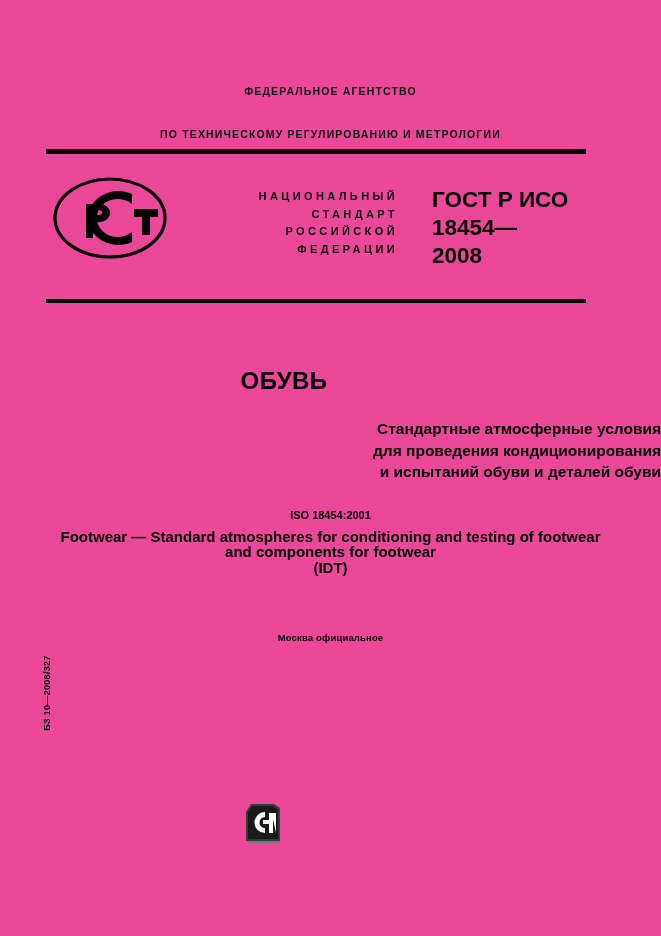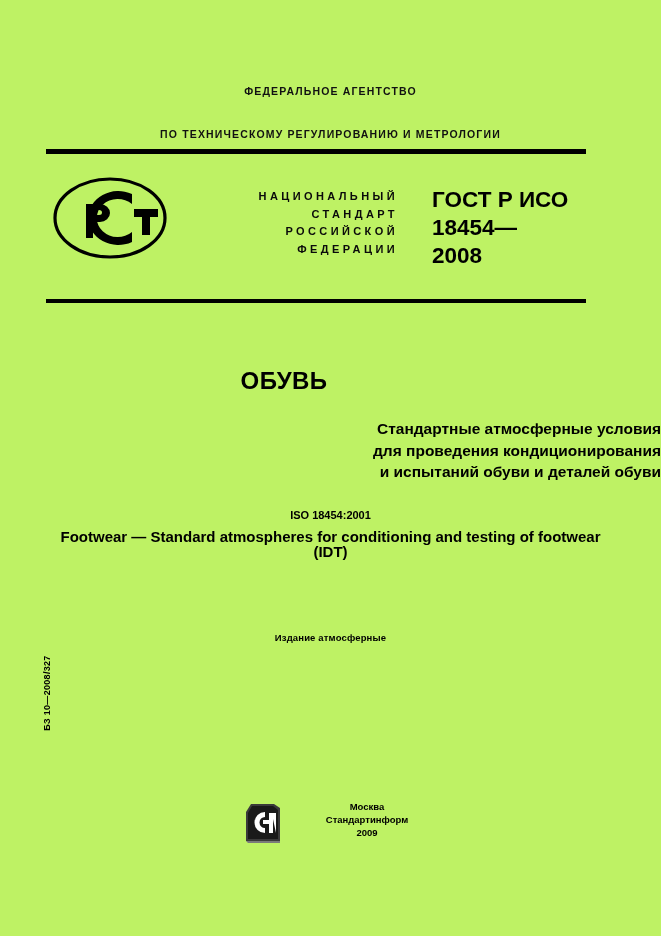--- a/index.html
+++ b/index.html
@@ -8,21 +8,21 @@
     background: #ffffff;
   }
   body {
     font-family: "Liberation Sans", sans-serif;
     color: #000000;
   }
   .page {
     position: relative;
     width: 661px;
     height: 936px;
-    background: #bef264;
+    background: #ec4899;
     overflow: hidden;
   }
 
   
   .agency-block {
     position: absolute;
     left: 0;
     top: 86px;
     width: 661px;
     text-align: center;
@@ -261,38 +261,34 @@
 
   <div class="doc-subtitle">
     <div>Стандартные атмосферные условия</div>
     <div>для проведения кондиционирования</div>
     <div>и испытаний обуви и деталей обуви</div>
   </div>
 
   <div class="iso-block">
     <div class="iso-ref">ISO 18454:2001</div>
     <div>Footwear — Standard atmospheres for conditioning and testing of footwear</div>
+    <div>and components for footwear</div>
     <div>(IDT)</div>
   </div>
 
-  <div class="official">Издание атмосферные</div>
+  <div class="official">Москва официальное</div>
 
   <div class="spine-code">БЗ  10—2008/327</div>
 
   <div class="publisher">
     <div class="publisher-logo">
       <svg viewBox="0 0 43 43" xmlns="http://www.w3.org/2000/svg">
         <path d="M3 10 L3 39 L37 39 L37 6 L31 2 L8 2 Z" fill="#3a3a3a"></path>
         <path d="M5 11 L5 37 L35 37 L35 8 L30 4 L9 4 Z" fill="#1a1a1a"></path>
         <path d="M22 10 A9 9 0 1 0 22 31 L22 26 A5 5 0 1 1 22 15 Z" fill="#ffffff"></path>
         <rect x="20" y="18" width="9" height="4" fill="#ffffff"></rect>
         <path d="M26 11 L26 31 L30 31 L30 17 L33 31 L33 11 Z" fill="#ffffff"></path>
         <path d="M3 39 L37 39 L37 41 L5 41 Z" fill="#7a7a7a"></path>
       </svg>
     </div>
-    <div class="publisher-text">
-      <div>Москва</div>
-      <div>Стандартинформ</div>
-      <div>2009</div>
-    </div>
   </div>
 
 </div>
 
 </body></html>

